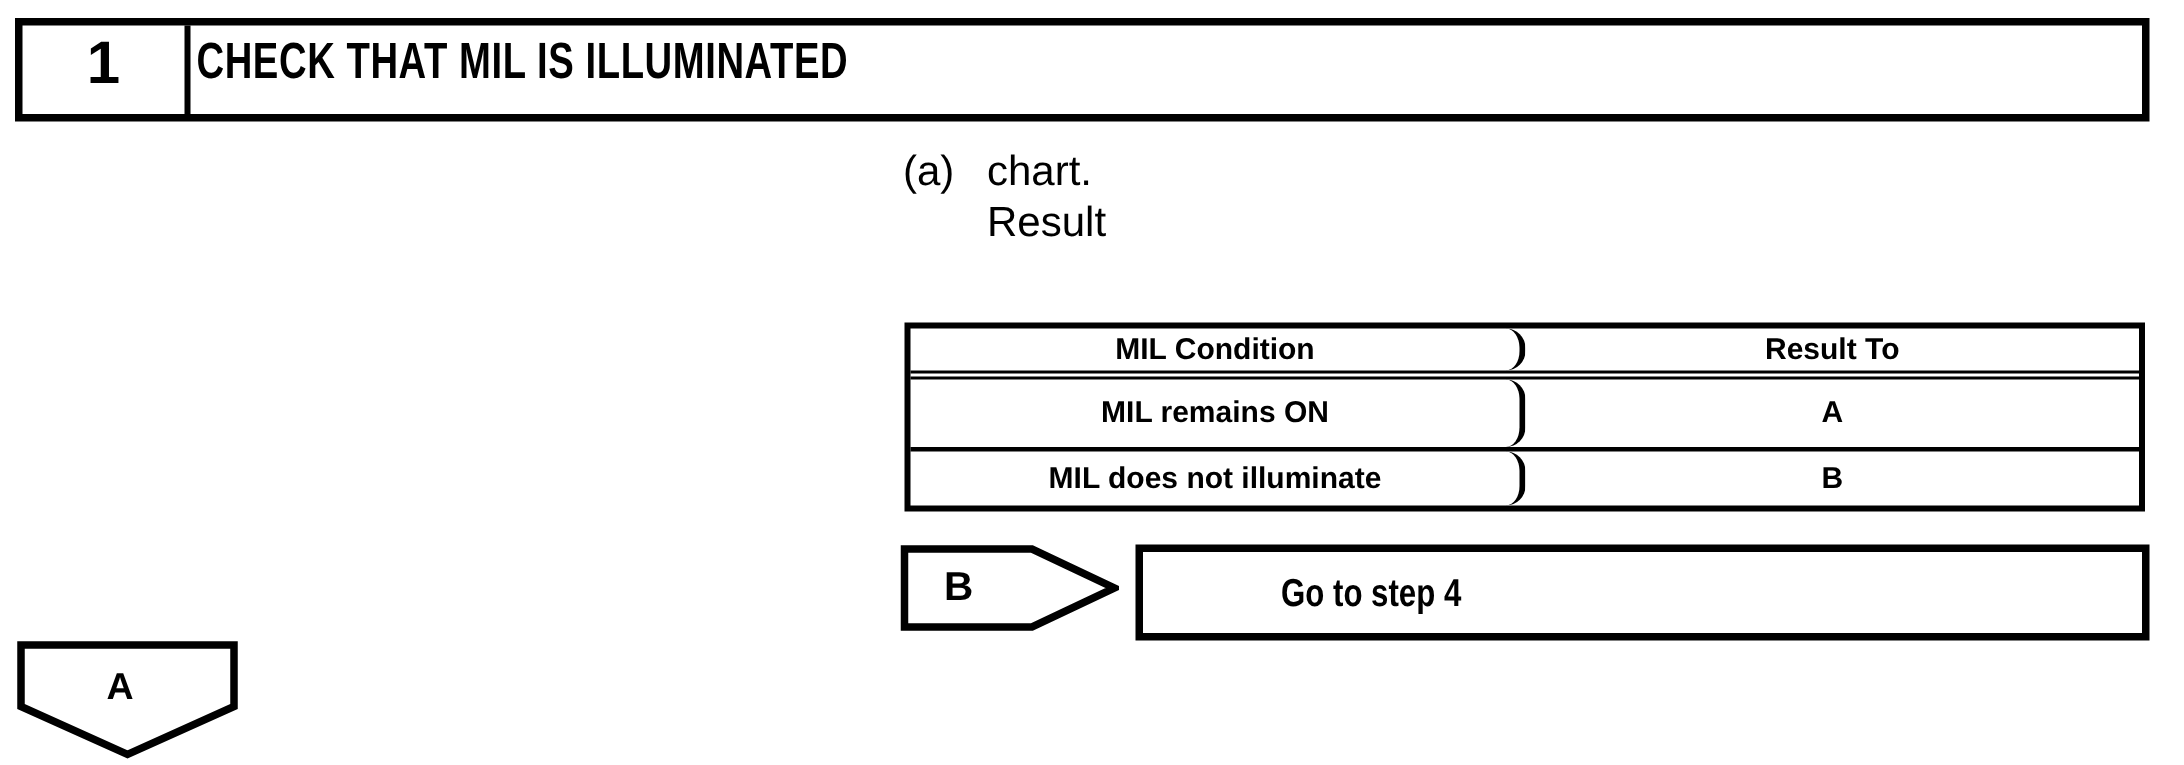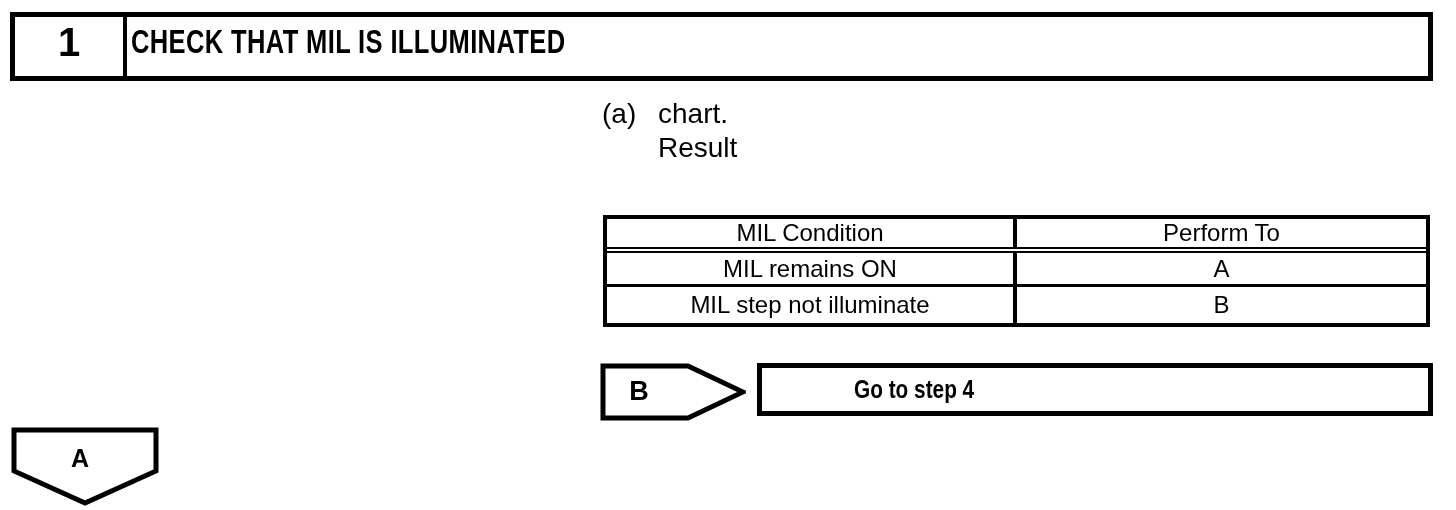--- a/index.html
+++ b/index.html
@@ -60,47 +60,48 @@
   
   .result-table {
     position: absolute;
     left: 603px; top: 215px;
     width: 827px;
     border: 4px solid #000;
     background: #fff;
   }
   .rt-row { display: flex; }
   .rt-row.rt-header { height: 34px; border-bottom: 6px double #000; }
-  .rt-row.rt-body-1 { height: 34px; border-bottom: 3px solid #000; }
+  .rt-row.rt-body-1 { height: 48px; border-bottom: 3px solid #000; }
   .rt-row.rt-body-2 { height: 36px; }
   .rt-cell {
     display: flex; align-items: center; justify-content: center;
-    font-size: 24px; font-weight: normal;
+    font-size: 20px; font-weight: bold;
     white-space: nowrap;
+    border-radius: 13px;
   }
   .rt-cell.rt-left { width: 410px; border-right: 4px solid #000; }
   .rt-cell.rt-right { flex: 1; }
 
   
   .branch-arrow-svg {
     position: absolute;
     left: 600px; top: 363px;
     width: 146px; height: 58px;
   }
   .branch-label {
     position: absolute;
     left: 600px; top: 363px;
     width: 78px; height: 56px;
     display: flex; align-items: center; justify-content: center;
     font-size: 27px; font-weight: bold;
   }
   .action-box {
     position: absolute;
     left: 757px; top: 363px;
-    width: 676px; height: 53px;
+    width: 676px; height: 64px;
     border: 5px solid #000;
     background: #fff;
   }
   .action-label {
     position: absolute;
     left: 92px; top: 0;
     height: 100%;
     display: flex; align-items: center;
     font-size: 26px; font-weight: bold;
     white-space: nowrap;
@@ -138,28 +139,28 @@
     <div class="instruction-marker">(a)</div>
     <div class="instruction-text">
       <div class="instruction-line">chart.</div>
       <div class="result-label">Result</div>
     </div>
   </div>
 
   <div class="result-table">
     <div class="rt-row rt-header">
       <div class="rt-cell rt-left">MIL Condition</div>
-      <div class="rt-cell rt-right">Perform To</div>
+      <div class="rt-cell rt-right">Result To</div>
     </div>
     <div class="rt-row rt-body-1">
       <div class="rt-cell rt-left">MIL remains ON</div>
       <div class="rt-cell rt-right">A</div>
     </div>
     <div class="rt-row rt-body-2">
-      <div class="rt-cell rt-left">MIL step not illuminate</div>
+      <div class="rt-cell rt-left">MIL does not illuminate</div>
       <div class="rt-cell rt-right">B</div>
     </div>
   </div>
 
   <svg class="branch-arrow-svg" viewBox="0 0 146 58" xmlns="http://www.w3.org/2000/svg">
     <polygon points="3,3 88,3 143,29 88,55 3,55" fill="#ffffff" stroke="#000000" stroke-width="5"></polygon>
   </svg>
   <div class="branch-label">B</div>
 
   <div class="action-box">

